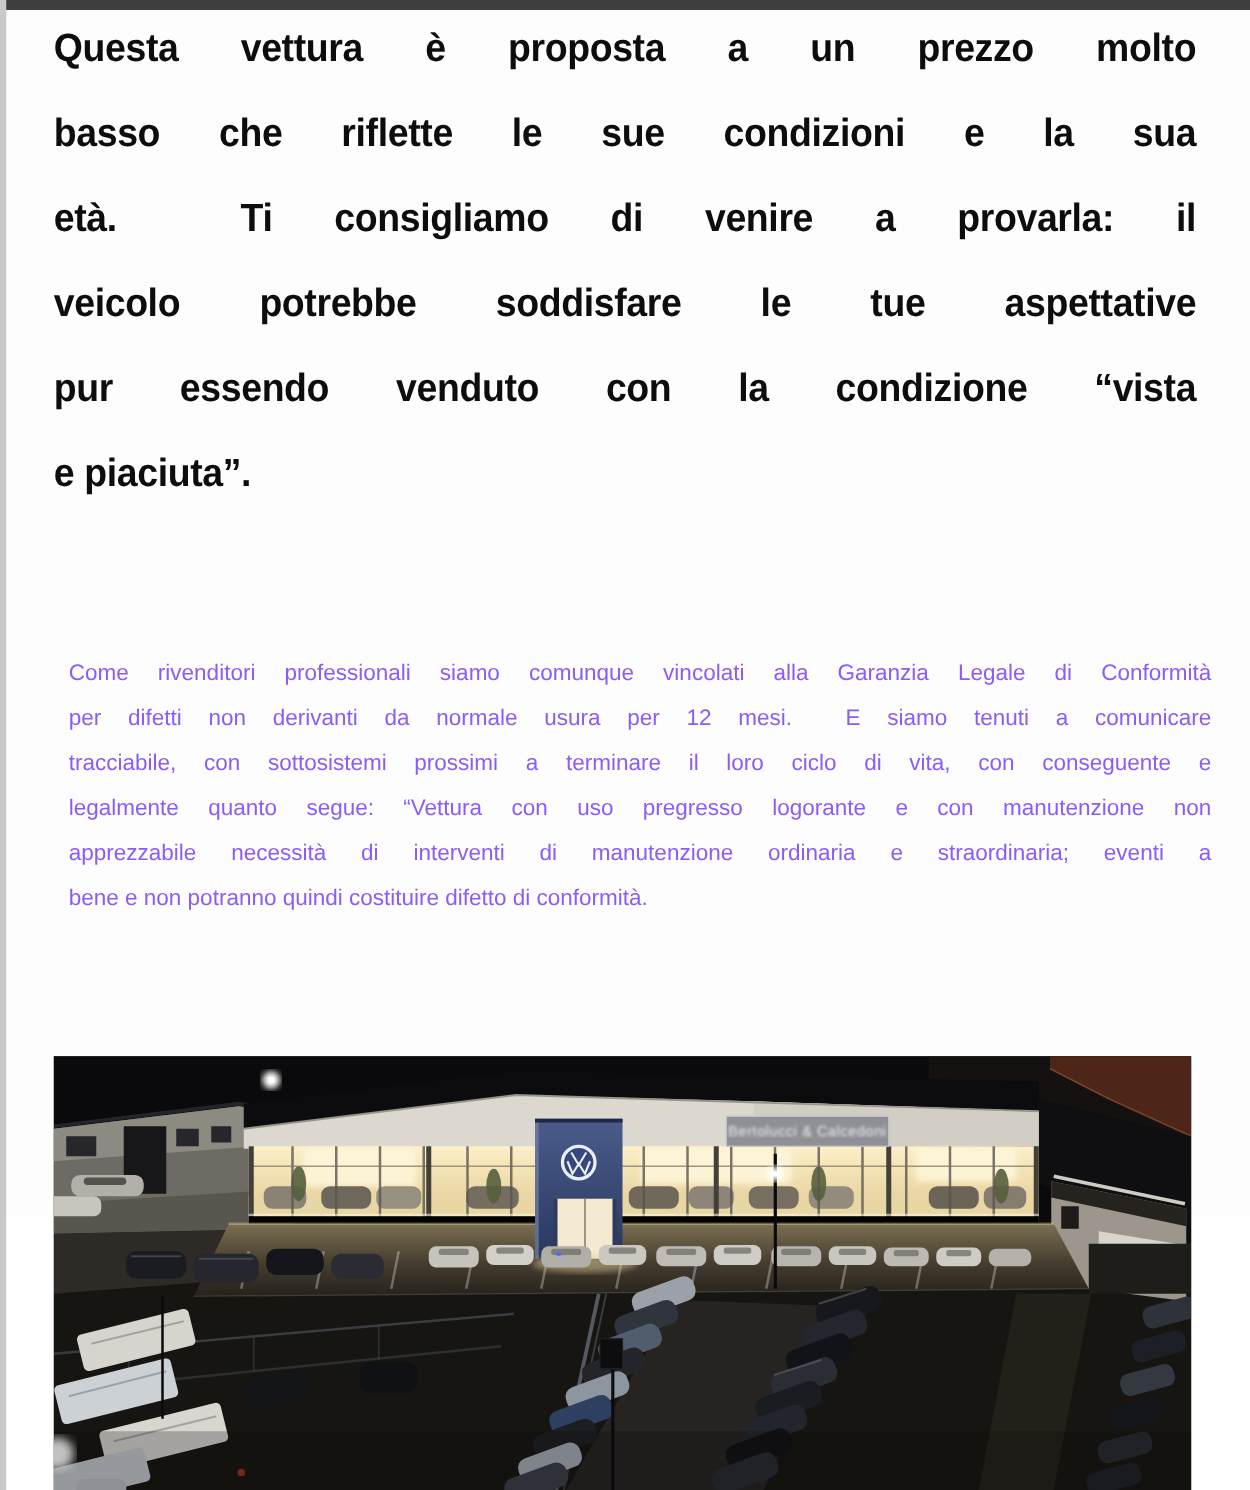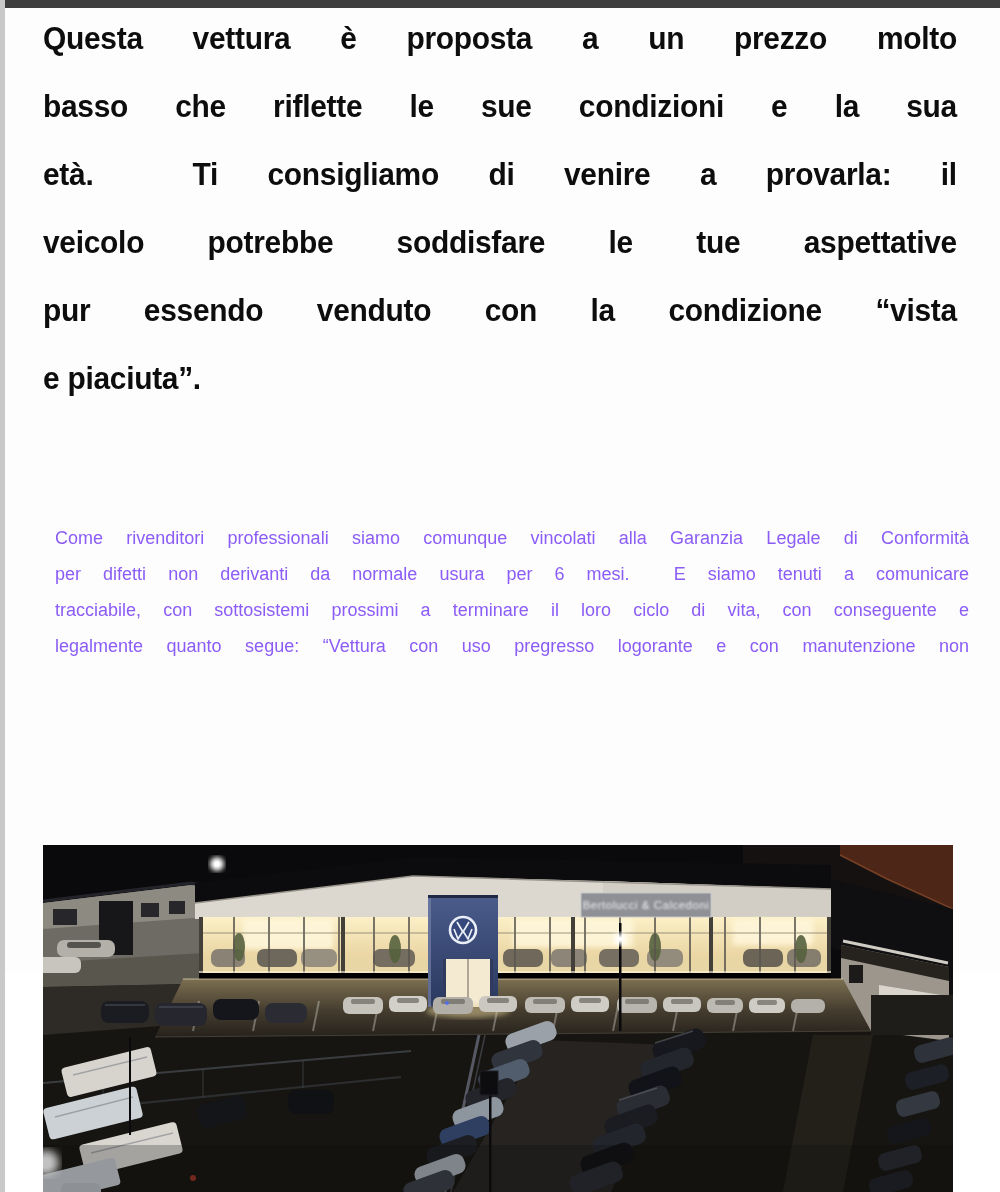--- a/index.html
+++ b/index.html
@@ -42,23 +42,25 @@
     <div class="jline">Questa vettura è proposta a un prezzo molto</div>
     <div class="jline">basso che riflette le sue condizioni e la sua</div>
     <div class="jline">età.  Ti consigliamo di venire a provarla: il</div>
     <div class="jline">veicolo potrebbe soddisfare le tue aspettative</div>
     <div class="jline">pur essendo venduto con la condizione “vista</div>
     <div class="jline last">e piaciuta”.</div>
   </div>
 
   <div class="legal">
     <div class="jline">Come rivenditori professionali siamo comunque vincolati alla Garanzia Legale di Conformità</div>
-    <div class="jline">per difetti non derivanti da normale usura per 6 mesi.  E siamo tenuti a comunicare</div>
+    <div class="jline">per difetti non derivanti da normale usura per 12 mesi.  E siamo tenuti a comunicare</div>
     <div class="jline">tracciabile, con sottosistemi prossimi a terminare il loro ciclo di vita, con conseguente e</div>
     <div class="jline">legalmente quanto segue: “Vettura con uso pregresso logorante e con manutenzione non</div>
+    <div class="jline">apprezzabile necessità di interventi di manutenzione ordinaria e straordinaria; eventi a</div>
+    <div class="jline last">bene e non potranno quindi costituire difetto di conformità.</div>
   </div>
 
   <div class="photo">
     <svg width="910" height="347" viewBox="0 0 910 347" xmlns="http://www.w3.org/2000/svg">
       <defs>
         <linearGradient id="glassG" x1="0" y1="0" x2="0" y2="1">
           <stop offset="0" stop-color="#fdf0c6"></stop>
             <stop offset="1" stop-color="#e2c78c"></stop>
         </linearGradient>
         <linearGradient id="portalG" x1="0" y1="0" x2="0" y2="1">

